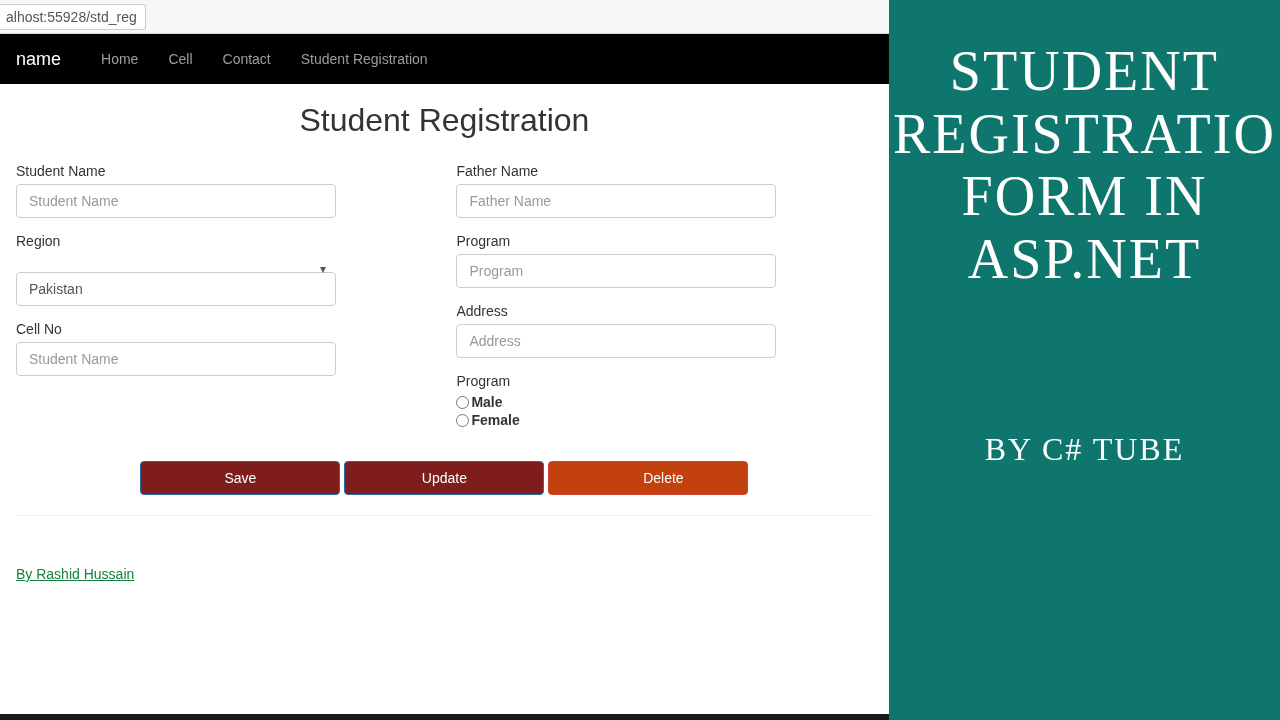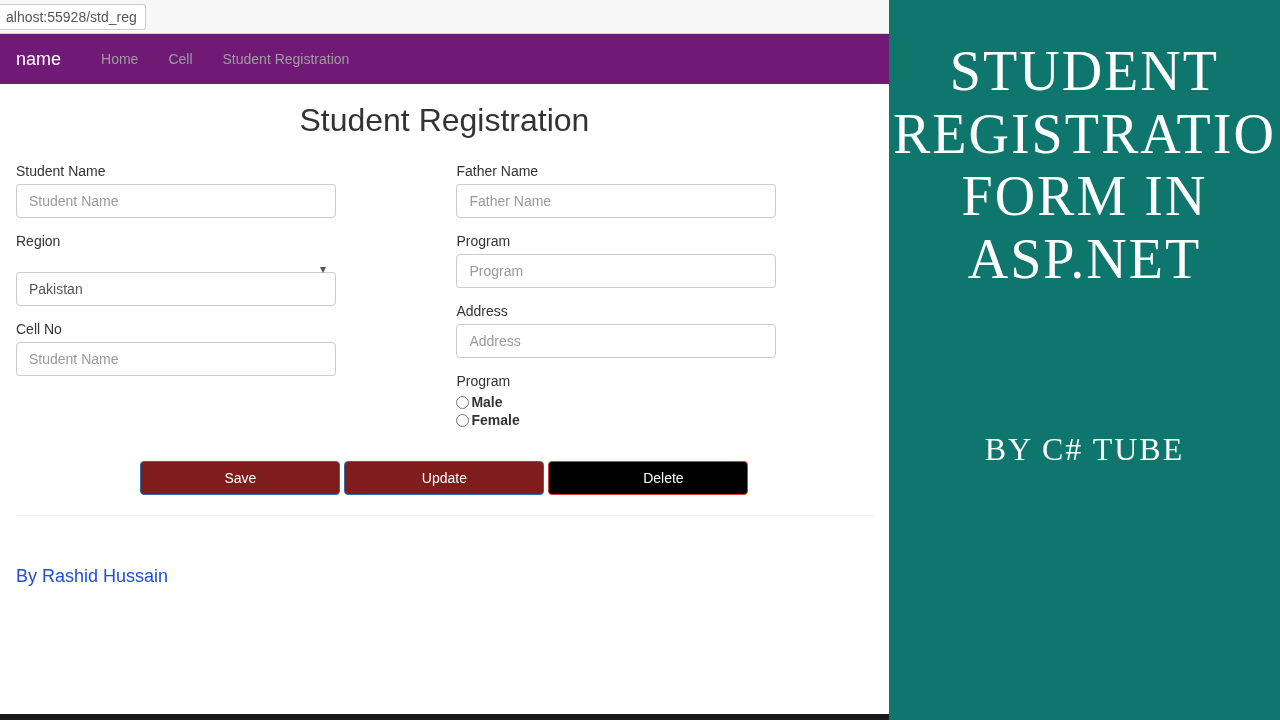--- a/index.html
+++ b/index.html
@@ -1,60 +1,61 @@
 <!DOCTYPE html>
 <html><head>
   <meta charset="utf-8">
   <style>
     * { box-sizing: border-box; margin: 0; padding: 0; }
     body { font-family: "Helvetica Neue", Helvetica, Arial, sans-serif; font-size: 14px; color: #333; width: 1280px; height: 720px; overflow: hidden; position: relative; background: #fff; }
     .viewport { display: flex; width: 1280px; height: 720px; }
     .browser { width: 968px; height: 720px; background: #fff; display: flex; flex-direction: column; position: relative; }
     .addrbar { background: #f7f7f7; border-bottom: 1px solid #d7d7d7; padding: 6px 0 6px 0; font-size: 14px; color: #555; height: 34px; display: flex; align-items: center; }
     .addrbar .loc { border: 1px solid #ccc; background: #fff; border-radius: 3px; padding: 4px 8px; color: #555; font-size: 14px; margin-left: -2px; border-left: none; border-top-left-radius: 0; border-bottom-left-radius: 0; }
-    .navbar { background: #701a75; color: #9d9d9d; height: 50px; display: flex; align-items: center; padding: 8px 4px; }
+    .navbar { background: #000000; color: #9d9d9d; height: 50px; display: flex; align-items: center; padding: 8px 4px; }
     .navbar .brand { color: #fff; font-size: 18px; padding: 0 15px 0 12px; margin-right: 10px; }
     .navbar a { color: #9d9d9d; text-decoration: none; padding: 0 15px; font-size: 14px; height: 50px; display: flex; align-items: center; }
     .content { padding: 0 16px; flex: 1; position: relative; }
     h2.title { font-size: 32px; font-weight: 500; text-align: center; margin-top: 18px; margin-bottom: 24px; color: #333; }
     .form-row { display: flex; }
     .col { flex: 1; padding: 0 12px 0 0; }
     .col + .col { padding: 0 0 0 12px; }
     .form-group { margin-bottom: 15px; }
     .form-group label { display: block; margin-bottom: 5px; font-size: 14px; color: #333; }
     .form-control { width: 100%; max-width: 320px; height: 34px; padding: 6px 12px; font-size: 14px; color: #555; background: #fff; border: 1px solid #ccc; border-radius: 4px; }
     .form-control::placeholder { color: #999; }
     select.form-control { appearance: none; -webkit-appearance: none; background-image: none; position: relative; margin-top: 18px; }
     .select-wrap { position: relative; max-width: 320px; }
     .select-wrap::after { content: "▾"; position: absolute; right: 10px; top: 8px; color: #555; font-size: 12px; pointer-events: none; }
     .radio-line { display: flex; align-items: center; font-size: 14px; font-weight: 700; margin-bottom: 2px; }
     .radio-line input { margin-right: 2px; }
     .btnrow { display: flex; justify-content: center; margin-top: 18px; padding-bottom: 20px; border-bottom: 1px solid #eee; }
     .btn { display: inline-block; padding: 8px 0; width: 200px; text-align: center; font-size: 14px; border-radius: 4px; border: 1px solid transparent; color: #fff; margin: 0 2px; cursor: pointer; }
     .btn-primary { background: #7f1d1d; border-color: #2e6da4; }
-    .btn-danger { background: #000000; border-color: #d43f3a; padding-left: 30px; }
-    .footer { padding: 50px 0 0 0; font-size: 18px; color: #1d4ed8; }
+    .btn-danger { background: #c2410c; border-color: #d43f3a; padding-left: 30px; }
+    .footer { padding: 50px 0 0 0; font-size: 14px; color: #15803d; text-decoration: underline; }
     .sidebar { width: 426px; background: #0f766e; color: #fff; display: flex; flex-direction: column; align-items: center; padding-top: 40px; }
     .sidebar h1 { font-family: Georgia, 'Times New Roman', serif; font-weight: 400; font-size: 56px; letter-spacing: 2px; text-align: center; line-height: 1.12; }
     .sidebar .by { font-family: Georgia, 'Times New Roman', serif; font-size: 32px; letter-spacing: 2px; margin-top: 140px; font-weight: 400; }
     .bottombar { position: absolute; bottom: 0; left: 0; right: 0; height: 6px; background: #1a1a1a; }
   </style>
 </head>
 <body>
 
 <div class="viewport">
   <div class="browser">
     <div class="addrbar">
       <span class="loc">alhost:55928/std_reg</span>
     </div>
 
     <div class="navbar">
       <span class="brand">name</span>
       <a href="#">Home</a>
       <a href="#">Cell</a>
+      <a href="#">Contact</a>
       <a href="#">Student Registration</a>
     </div>
 
     <div class="content">
       <h2 class="title">Student Registration</h2>
 
       <div class="form-row">
         <div class="col">
           <div class="form-group">
             <label>Student Name</label>

